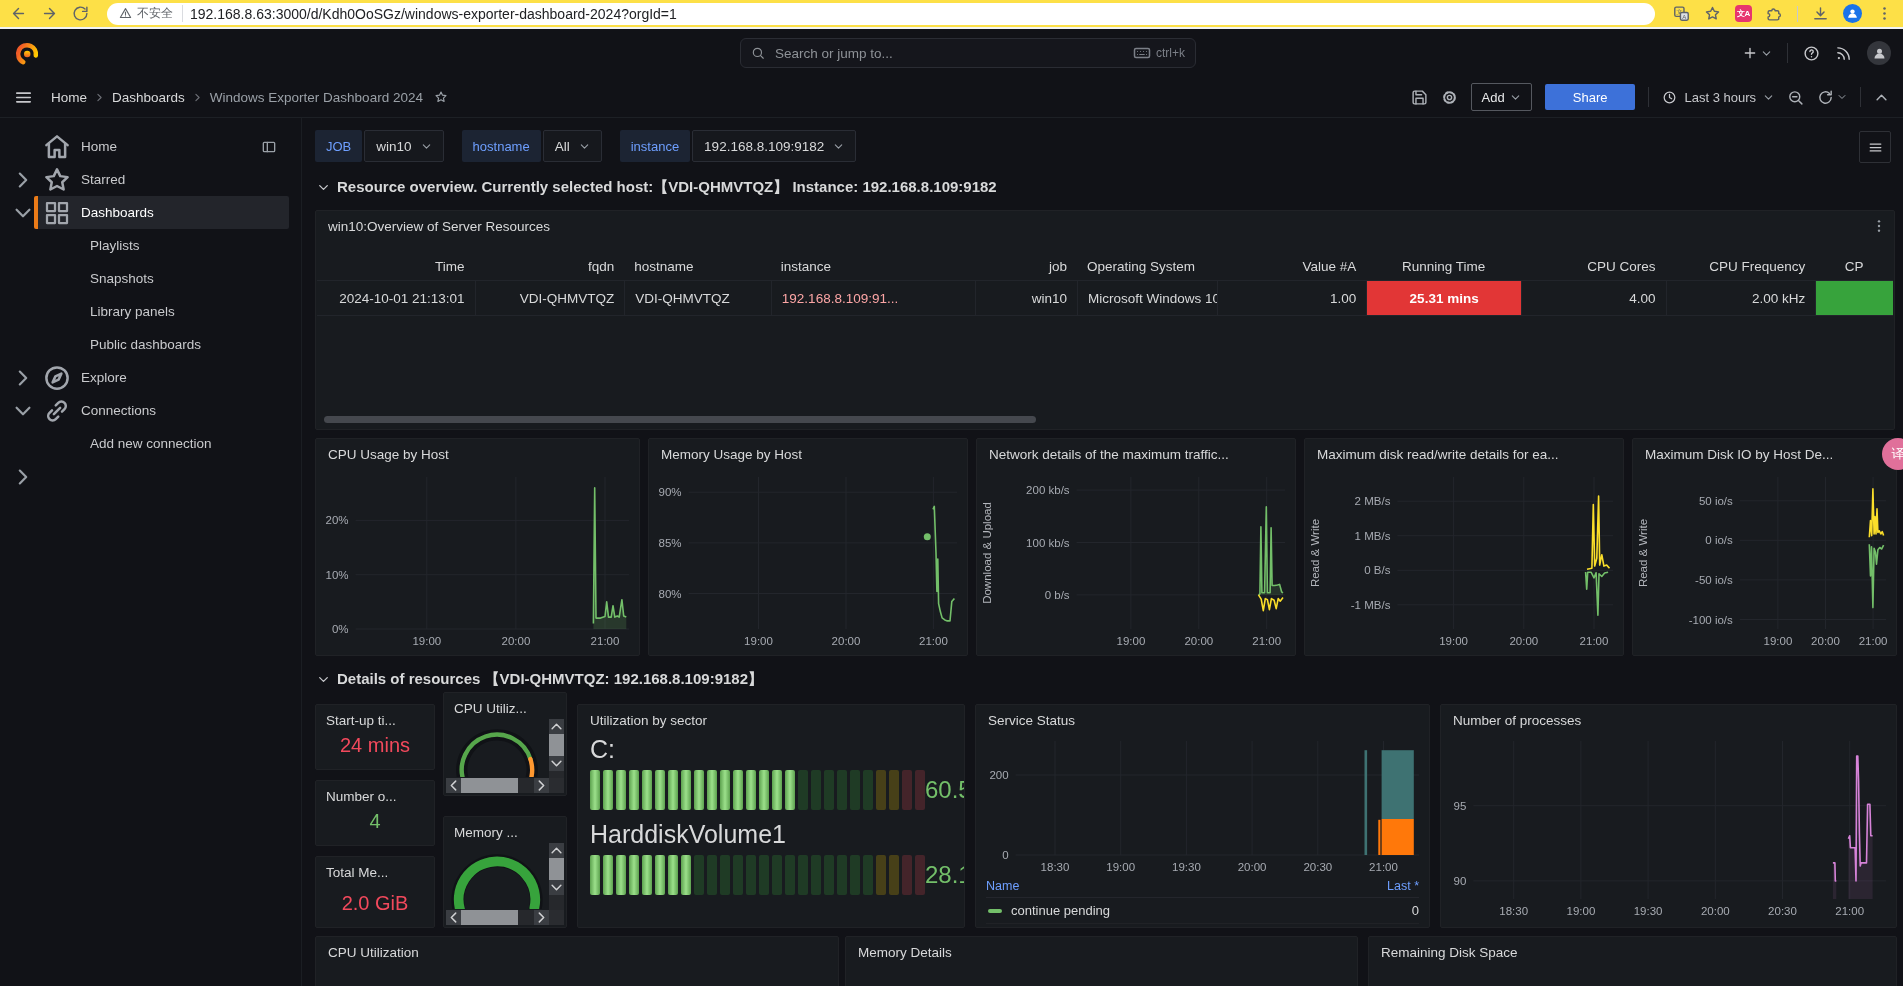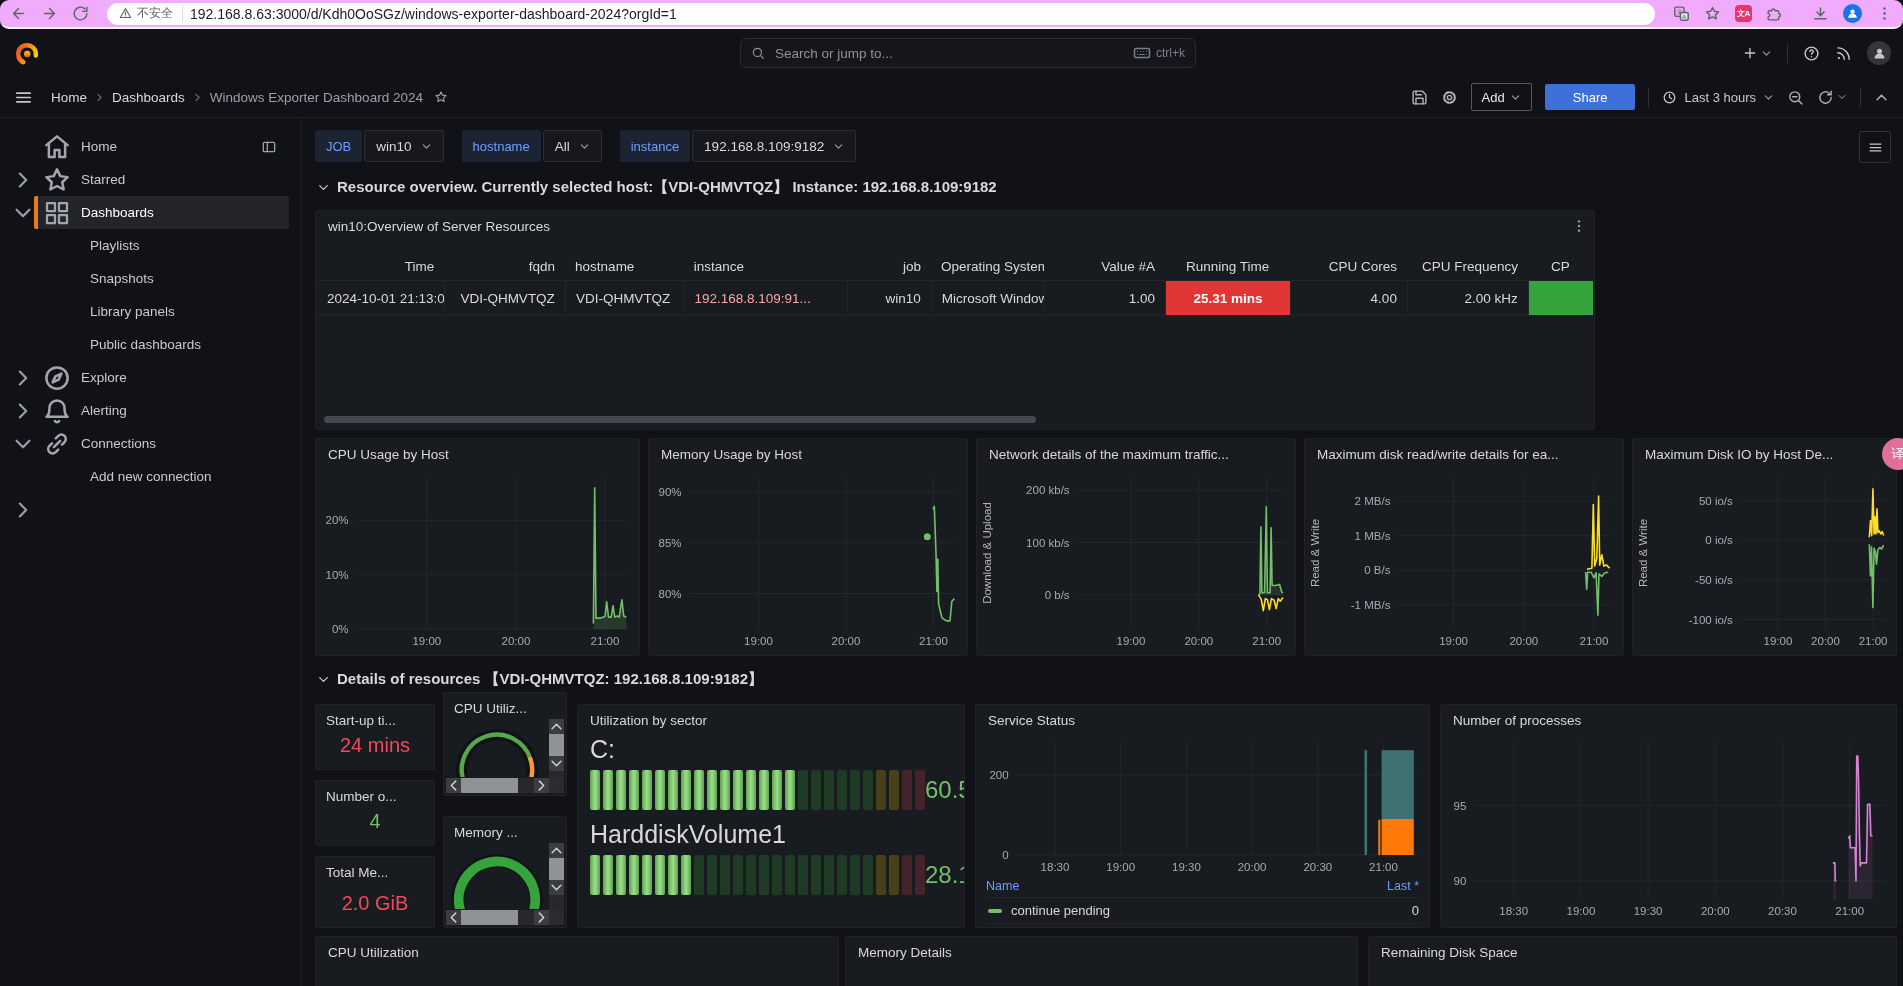--- a/index.html
+++ b/index.html
@@ -1,21 +1,21 @@
 <!DOCTYPE html>
 <html><head>
 <meta charset="utf-8">
 <style>
   html,body{margin:0;padding:0;width:1903px;height:986px;overflow:hidden;background:#111217;
     font-family:"Liberation Sans","DejaVu Sans",sans-serif;-webkit-font-smoothing:antialiased;}
   .ic{display:inline-flex;align-items:center;justify-content:center;flex:0 0 auto;}
   .ic svg{width:100%;height:100%;display:block;}
   
-  #browser{position:absolute;left:0;top:0;width:1903px;height:29px;background:#f0abfc;display:flex;align-items:center;
-    padding:0 10px;box-sizing:border-box;gap:14px;border-bottom:2px solid #f1f3f4;color:#5f6368;border-radius:9px;}
+  #browser{position:absolute;left:0;top:0;width:1903px;height:29px;background:#fde047;display:flex;align-items:center;
+    padding:0 10px;box-sizing:border-box;gap:14px;border-bottom:2px solid #f1f3f4;color:#5f6368;}
   #browser .nav-ic{width:17px;height:17px;color:#5f6368;}
   .url-pill{flex:1;height:22px;background:#ffffff;border-radius:12px;display:flex;align-items:center;
     padding:0 12px;gap:7px;min-width:0;margin:0 4px;}
   .sec-badge{display:flex;align-items:center;gap:5px;color:#5f6368;font-size:12px;padding-right:9px;border-right:1px solid #dadce0;}
   .url-text{font-size:14px;color:#202124;white-space:nowrap;overflow:hidden;}
   .ext-pink{width:17px;height:17px;border-radius:4px;background:#e7356e;color:#fff;font-size:8px;font-weight:bold;
     display:flex;align-items:center;justify-content:center;letter-spacing:-.5px;}
   .b-avatar{width:19px;height:19px;border-radius:50%;background:#1a73e8;display:flex;align-items:center;justify-content:center;color:#fff;}
   .b-avatar .ic{width:13px;height:13px;}
   .b-sep{width:1px;height:16px;background:#c6c9ce;}
@@ -447,36 +447,20 @@
             <circle cx="12" cy="12" r="8.5"></circle>
             <path d="M15.5 8.5l-2.2 4.8-4.8 2.2 2.2-4.8z"></path>
           </svg>
         </span>
         <span class="s-label">Explore</span>
       </div>
     </div>
     <div class="side-item">
       <span class="s-chev ic">
         <svg viewBox="0 0 24 24" fill="none" stroke="currentColor" stroke-width="2" stroke-linecap="round" stroke-linejoin="round">
-          <path d="M8.5 5l7 7-7 7" stroke-width="2.4"></path>
-        </svg>
-      </span>
-      <div class="s-body">
-        <span class="s-icon ic">
-          <svg viewBox="0 0 24 24" fill="none" stroke="currentColor" stroke-width="2" stroke-linecap="round" stroke-linejoin="round">
-            <path d="M18 9.5a6 6 0 1 0-12 0c0 6-2.5 7-2.5 7h17s-2.5-1-2.5-7"></path>
-            <path d="M10.3 20a2 2 0 0 0 3.4 0"></path>
-          </svg>
-        </span>
-        <span class="s-label">Alerting</span>
-      </div>
-    </div>
-    <div class="side-item">
-      <span class="s-chev ic">
-        <svg viewBox="0 0 24 24" fill="none" stroke="currentColor" stroke-width="2" stroke-linecap="round" stroke-linejoin="round">
           <path d="M5 8.5l7 7 7-7" stroke-width="2.4"></path>
         </svg>
       </span>
       <div class="s-body">
         <span class="s-icon ic">
           <svg viewBox="0 0 24 24" fill="none" stroke="currentColor" stroke-width="2" stroke-linecap="round" stroke-linejoin="round">
             <path d="M9.5 14.5 14.5 9.5"></path>
             <path d="M13 16.5l-2 2a3.5 3.5 0 0 1-5-5l2-2"></path>
             <path d="M11 7.5l2-2a3.5 3.5 0 0 1 5 5l-2 2"></path>
           </svg>
@@ -545,21 +529,21 @@
 
   <div class="sec-head" style="top:60px">
     <span class="ic">
         <svg viewBox="0 0 24 24" fill="none" stroke="currentColor" stroke-width="2" stroke-linecap="round" stroke-linejoin="round">
           <path d="M5 8.5l7 7 7-7" stroke-width="2.4"></path>
         </svg>
       </span>
     <span>Resource overview. Currently selected host:【VDI-QHMVTQZ】 Instance: 192.168.8.109:9182</span>
   </div>
 
-  <div class="panel" style="left:13px;top:92px;width:1280px;height:220px">
+  <div class="panel" style="left:13px;top:92px;width:1580px;height:220px">
     <div class="p-title">win10:Overview of Server Resources</div>
     <span class="ic p-menu">
         <svg viewBox="0 0 24 24" fill="none" stroke="currentColor" stroke-width="2" stroke-linecap="round" stroke-linejoin="round">
           <circle cx="12" cy="5" r="1.8" fill="currentColor" stroke="none"></circle>
           <circle cx="12" cy="12" r="1.8" fill="currentColor" stroke="none"></circle>
           <circle cx="12" cy="19" r="1.8" fill="currentColor" stroke="none"></circle>
         </svg>
       </span>
     <div id="tbl-wrap">
       <div class="t-head" id="t-head">

